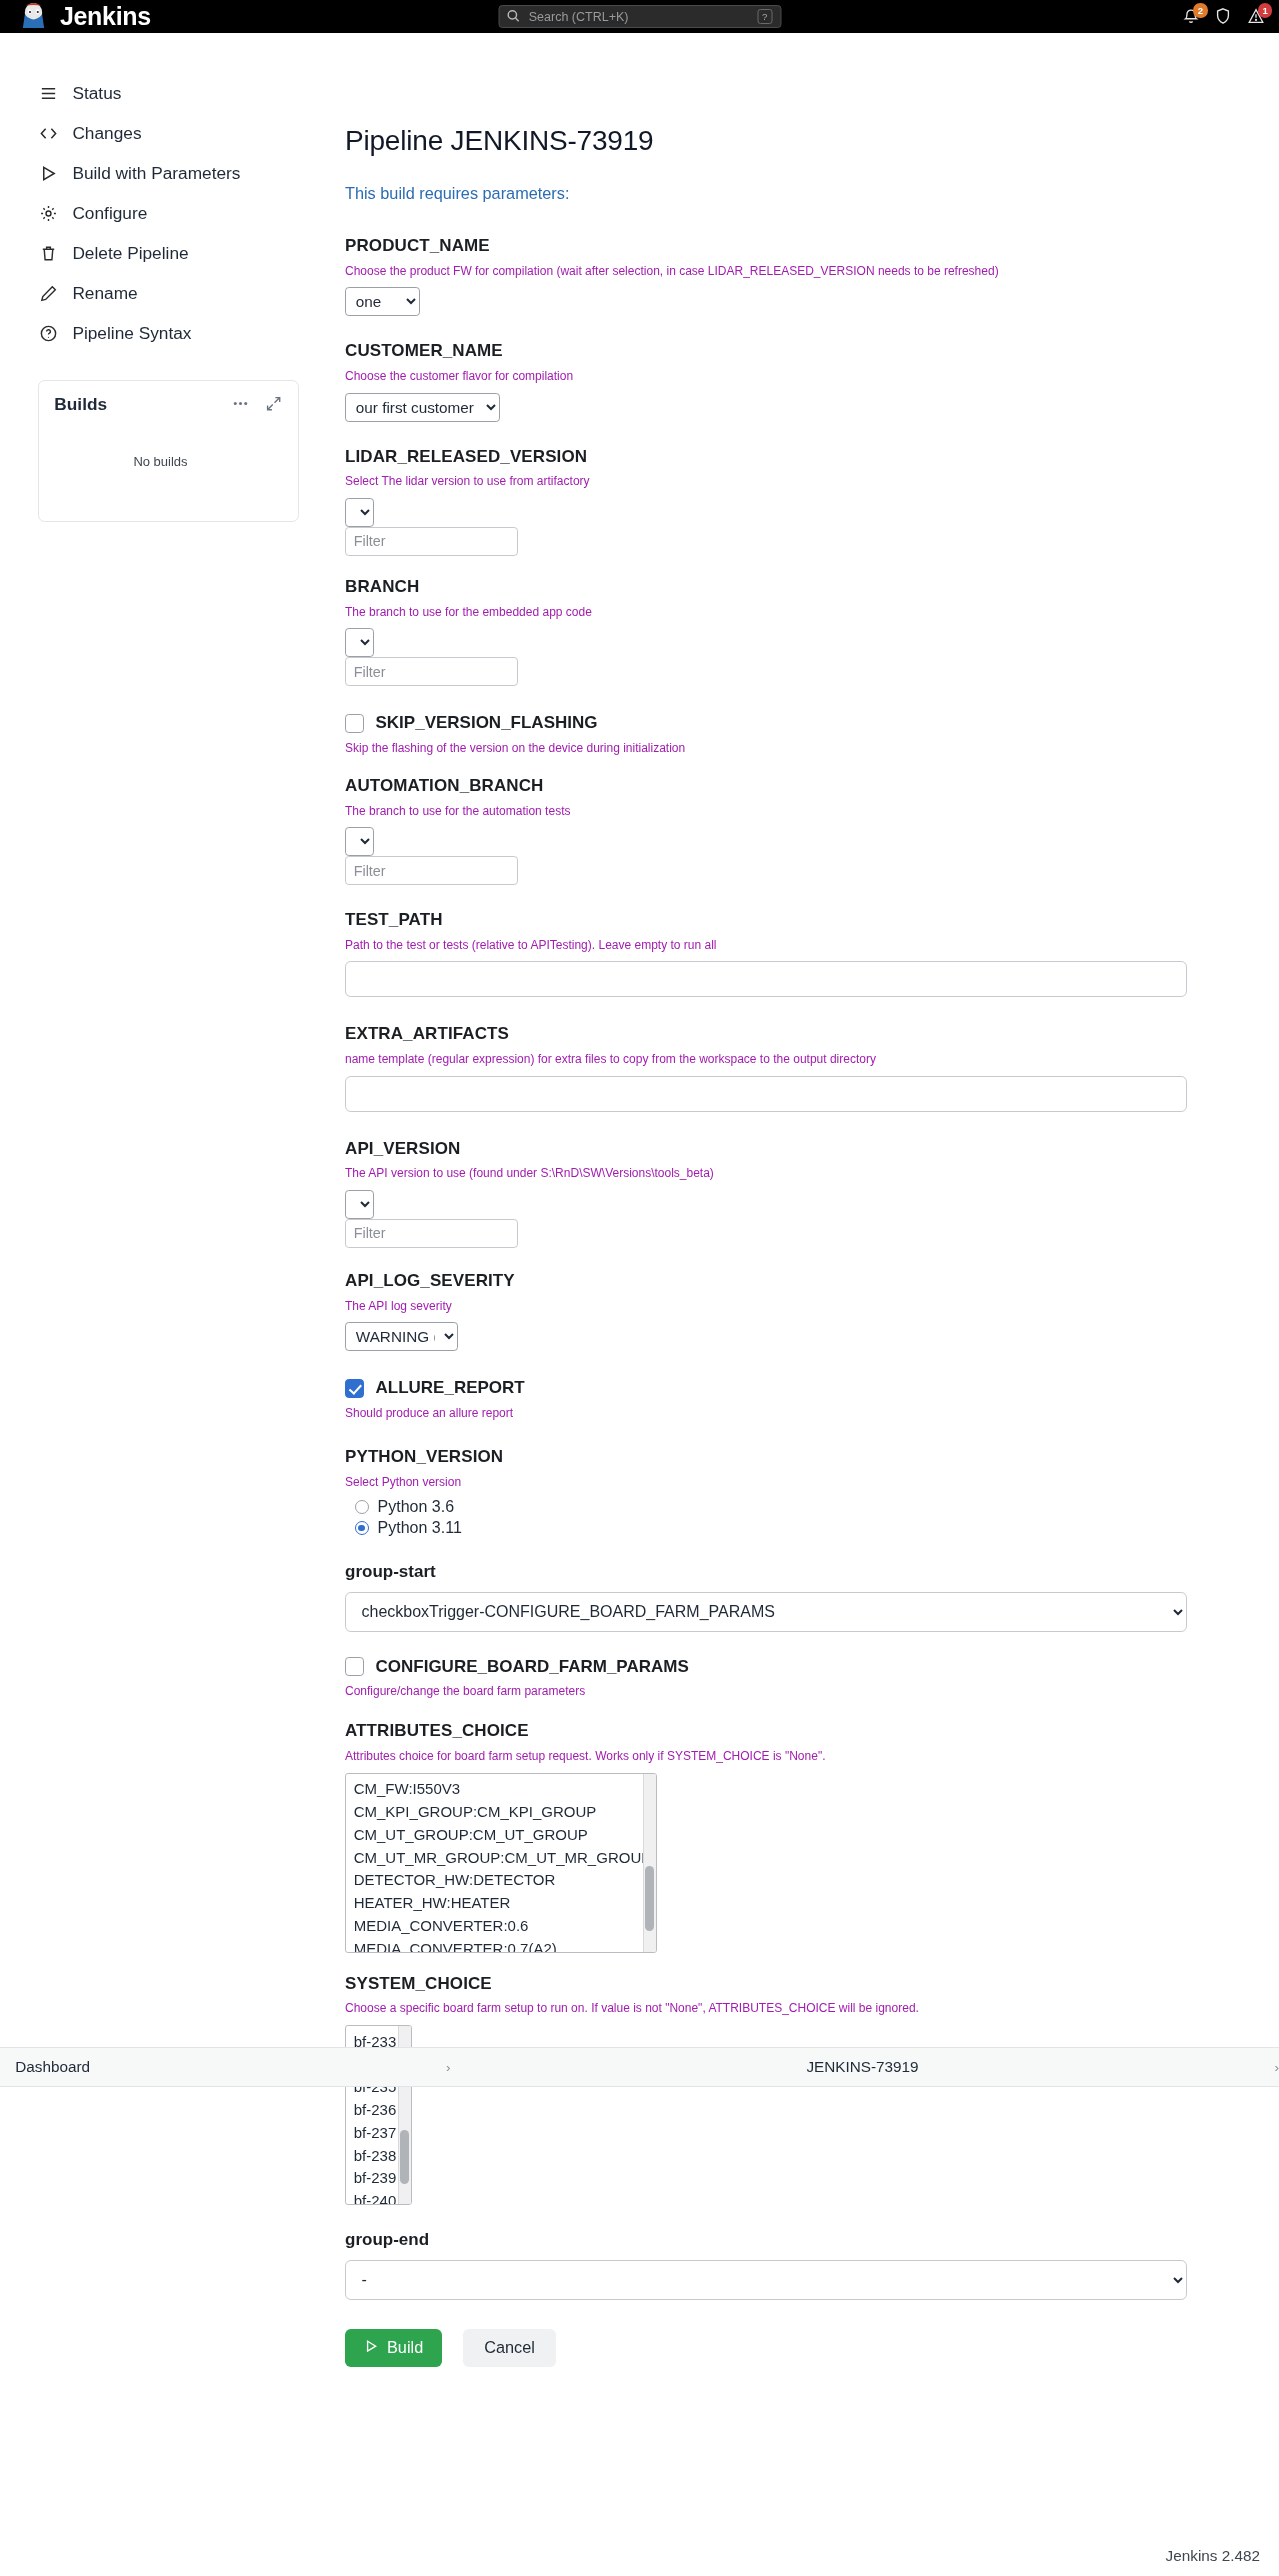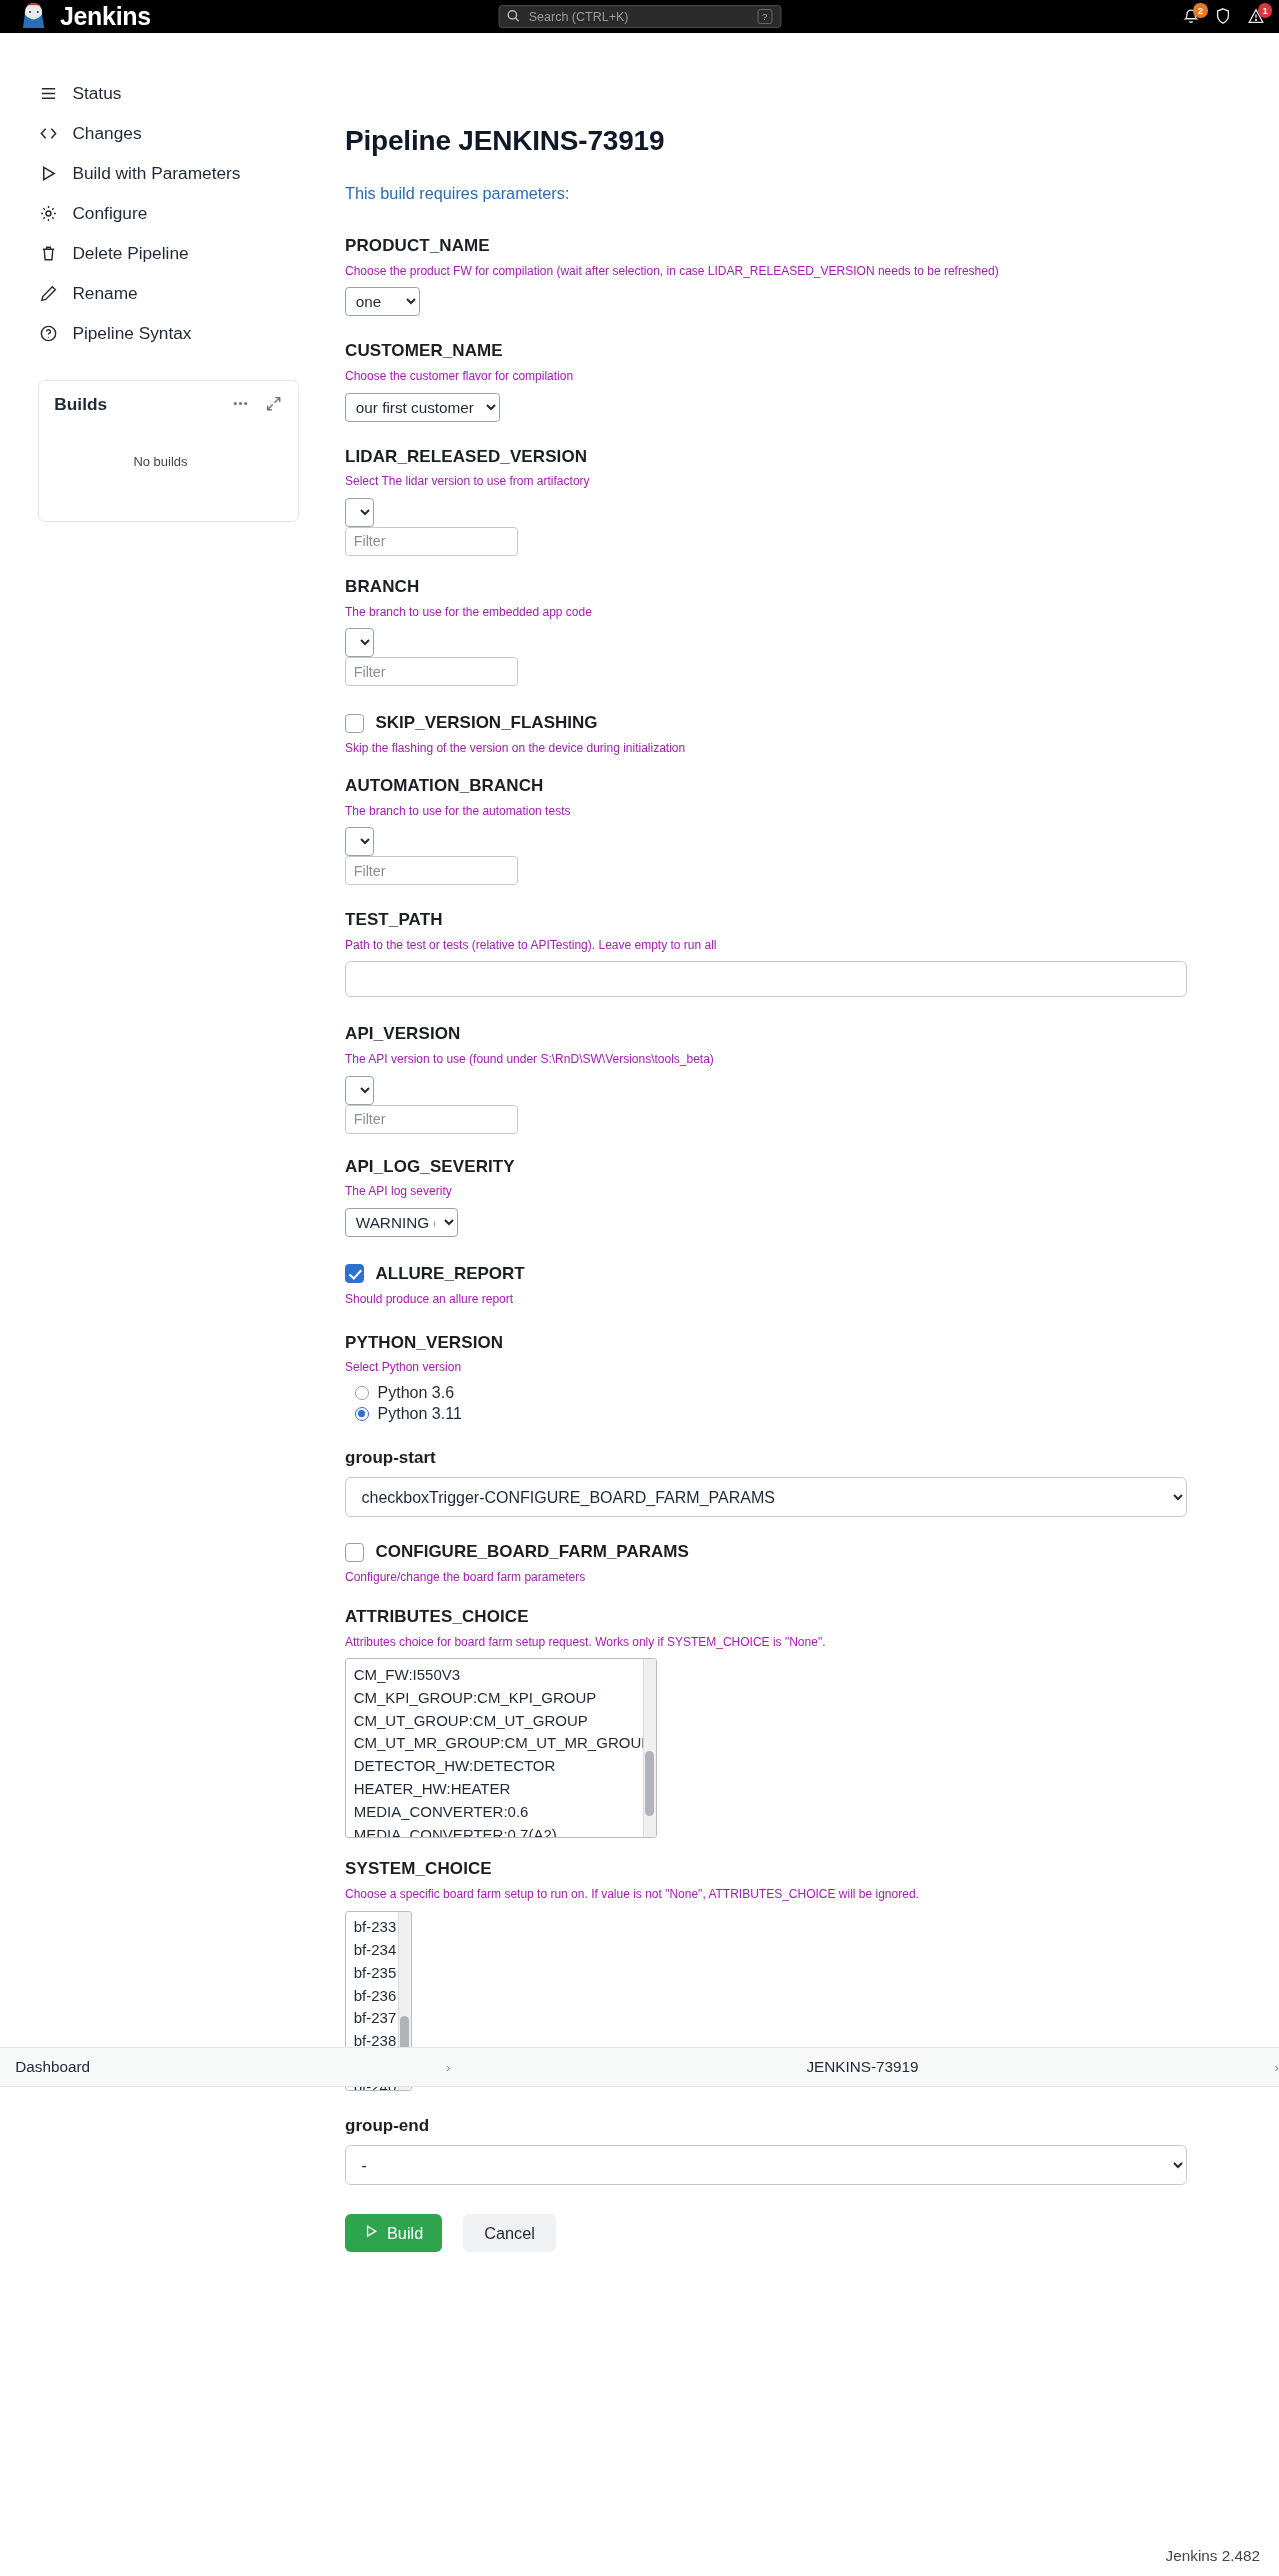--- a/index.html
+++ b/index.html
@@ -77,21 +77,21 @@
   }
   .builds-title { font-size:17.3px; font-weight:700; color:#1f2937; }
   .builds-actions { display:flex; align-items:center; gap:15.3px; color:#6b7280; }
   .no-builds {
     position:absolute; top:52%; left:0; right:16px; text-align:center;
     color:#3f4650; font-size:13px;
   }
 
   
   .main { flex:1; padding: 92px 0 0 19px; }
-  h1.page-title { font-size: 28px; font-weight:700; margin:0 0 27px 0; color:#111827; letter-spacing:-0.2px; }
+  h1.page-title { font-size: 28px; font-weight:400; margin:0 0 27px 0; color:#111827; letter-spacing:-0.2px; }
   .note { color:#2b6cb3; font-size:16.3px; margin-bottom: 33px; }
 
   .param { margin-bottom: 7.7px; }
   .p-name { font-size:17px; font-weight:700; color:#1b1f24; margin-bottom: 7.7px; letter-spacing:0.1px;}
   .p-desc { color:#a21caf; font-size:12px; margin-bottom: 9.6px; }
 
   select.sel {
     font-family:inherit; font-size:15.3px; color:#1f2937;
     background:#fff; border:1px solid #9aa0a6; border-radius:3.8px;
     padding: 3.8px 5.8px; height:29px;
@@ -378,20 +378,25 @@
     </div>
 
     
     <div class="param" style="margin-top:25px">
       <div class="p-name">TEST_PATH</div>
       <div class="p-desc">Path to the test or tests (relative to APITesting). Leave empty to run all</div>
       <input class="text-wide" type="text" style="">
     </div>
 
     
+    <div class="param" style="margin-top:27px">
+      <div class="p-name">EXTRA_ARTIFACTS</div>
+      <div class="p-desc">name template (regular expression) for extra files to copy from the workspace to the output directory</div>
+      <input class="text-wide" type="text" style="">
+    </div>
 
     
     <div class="param" style="margin-top:27px">
       <div class="p-name">API_VERSION</div>
       <div class="p-desc">The API version to use (found under S:\RnD\SW\Versions\tools_beta)</div>
       <select class="sel tiny"><option></option></select>
       <div><input class="filter" placeholder="Filter" style=""></div>
     </div>
 
     

